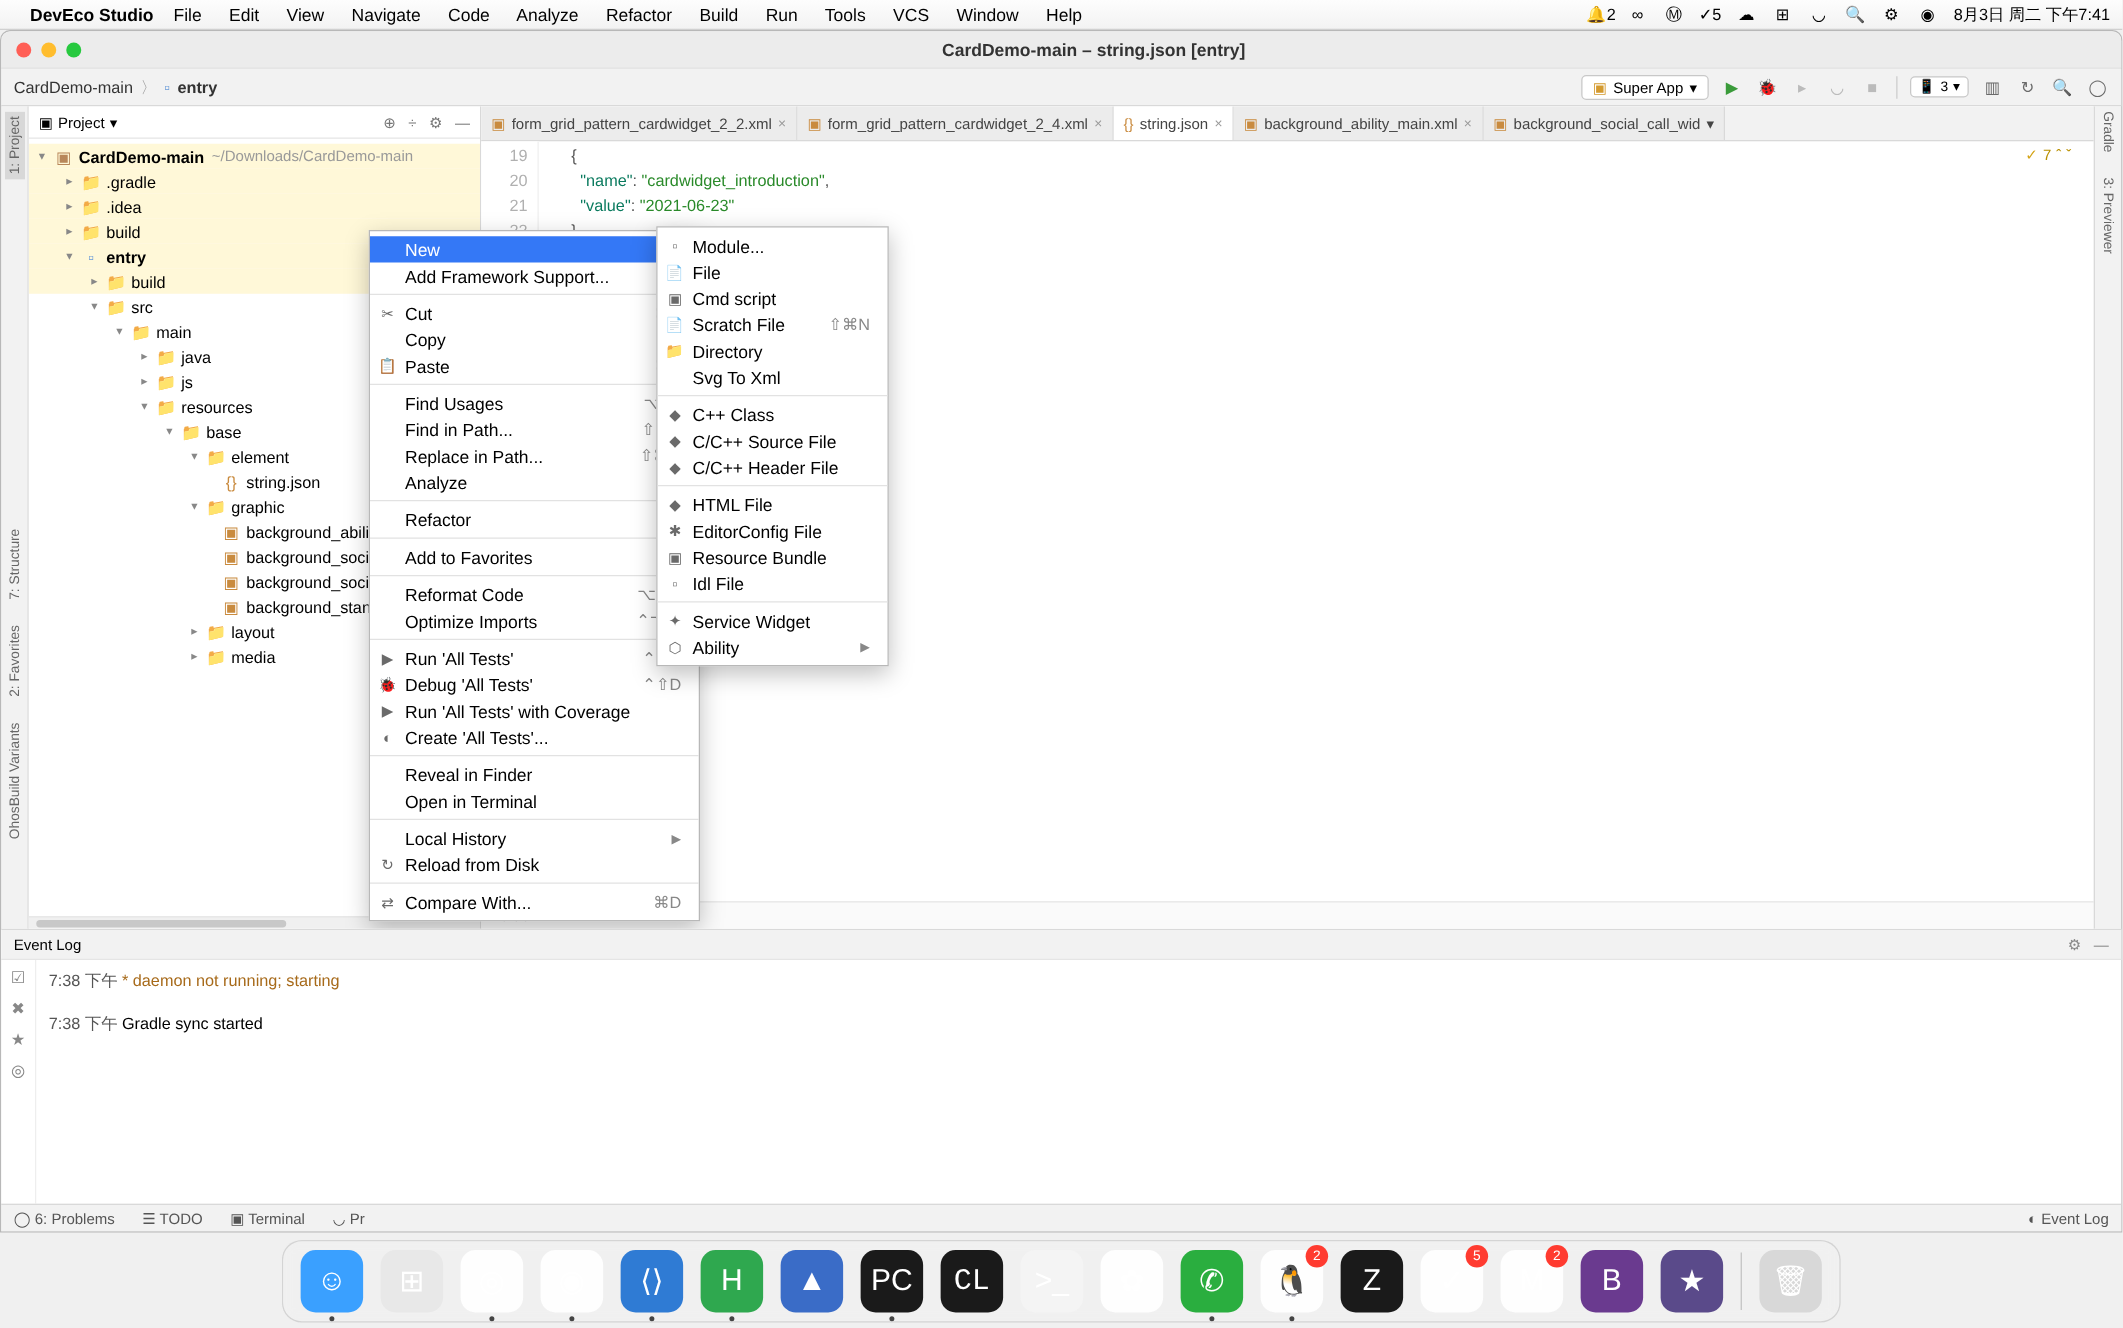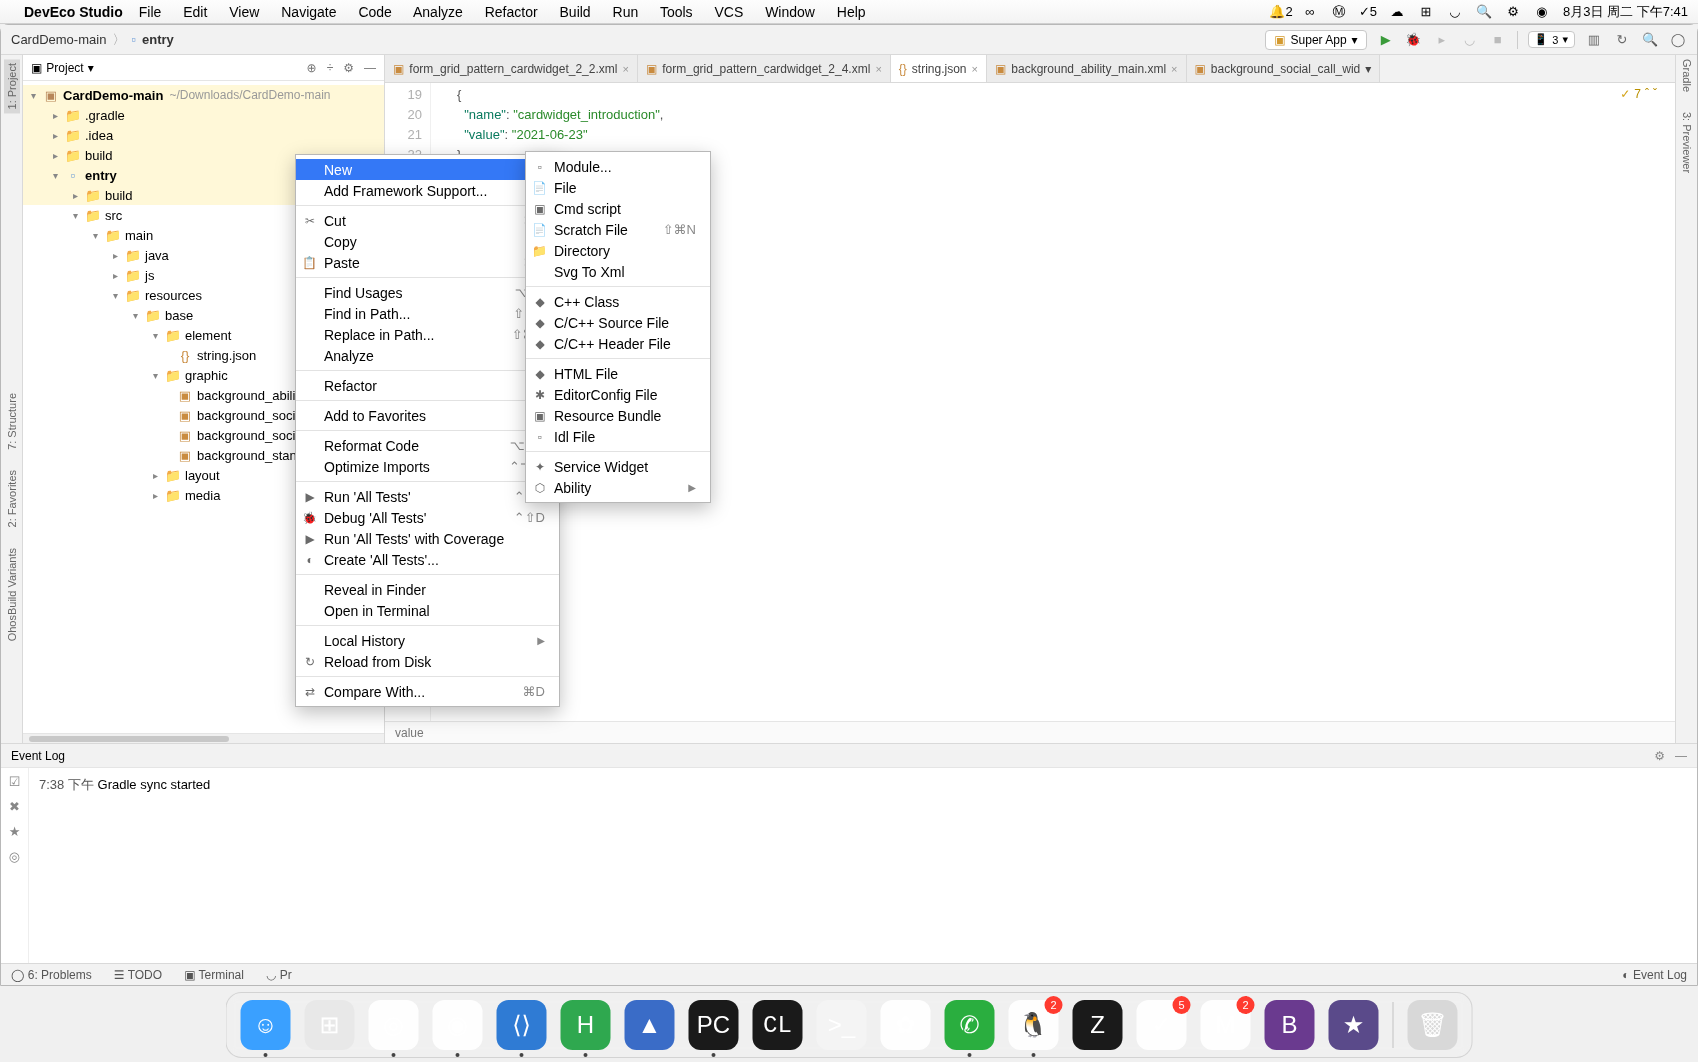--- a/index.html
+++ b/index.html
@@ -133,20 +133,28 @@
     <span class="icon">⊞</span>
     <span class="icon">◡</span>
     <span class="icon">🔍</span>
     <span class="icon">⚙</span>
     <span class="icon">◉</span>
     <span>8月3日 周二 下午7:41</span>
   </span>
 </div>
 
 <div class="window">
+  <div class="titlebar">
+    <div class="traffic">
+      <div class="dot red"></div>
+      <div class="dot yellow"></div>
+      <div class="dot green"></div>
+    </div>
+    <div class="window-title">CardDemo-main – string.json [entry]</div>
+  </div>
 
   <div class="nav-row">
     <div class="breadcrumb">
       <span>CardDemo-main</span>
       <span class="chev">〉</span>
       <span style="color:#6a9bd8">▫</span>
       <span style="font-weight:600">entry</span>
     </div>
     <div class="right-group">
       <div class="super-app">
@@ -553,20 +561,21 @@
         </span>
     </div>
     <div class="body">
       <div class="side">
         <span>☑</span>
         <span>✖</span>
         <span>★</span>
         <span>◎</span>
       </div>
       <div class="log">
+        <div class="row"><span class="time">7:38 下午</span> <span class="warn">* daemon not running; starting</span></div>
         <div class="row"><span class="time">7:38 下午</span> <span>Gradle sync started</span></div>
       </div>
     </div>
   </div>
 
   <div class="bottom-tabs">
     <span>◯ <span>6: Problems</span></span>
     <span>☰ <span>TODO</span></span>
     <span>▣ <span>Terminal</span></span>
     <span>◡ <span>Pr</span></span>

